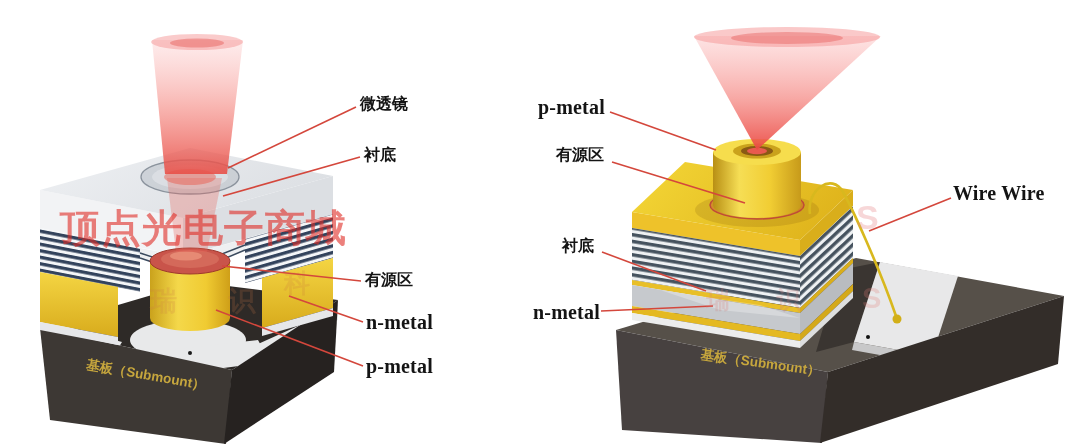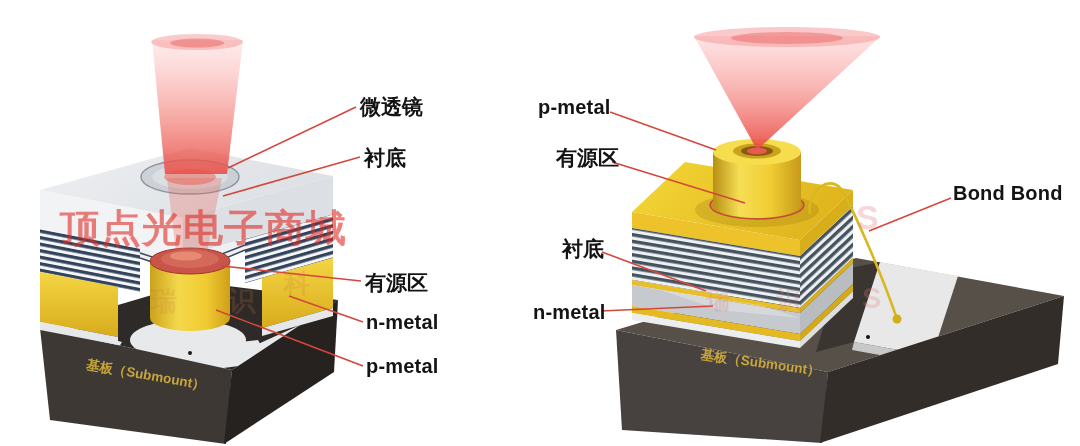--- a/index.html
+++ b/index.html
@@ -2,24 +2,24 @@
 <html><head>
 <meta charset="utf-8">
 <style>
   html,body{margin:0;padding:0;background:#ffffff;}
   .stage{
     position:relative;width:1080px;height:446px;background:#ffffff;overflow:hidden;
     font-family:"Liberation Sans","DejaVu Sans",sans-serif;
   }
   .art{position:absolute;left:0;top:0;}
   .lbl{
-    position:absolute;font-weight:bold;font-size:21px;color:#141414;
+    position:absolute;font-weight:bold;font-size:16px;color:#141414;
     white-space:nowrap;line-height:1.1;
   }
-  .lbl.lat{font-size:20px;letter-spacing:0.2px;}
+  .lbl.lat{font-size:20px;letter-spacing:0.2px;font-family:Liberation Serif, serif;}
   .sub-lbl{
     position:absolute;font-weight:bold;font-size:13.5px;color:#c6a63d;
     white-space:nowrap;transform-origin:left top;
   }
   .wm-main{
     position:absolute;left:60px;top:202px;font-size:40px;font-weight:bold;
     color:rgba(224,43,36,0.60);white-space:nowrap;letter-spacing:1px;
     transform:scaleY(0.95);transform-origin:left top;
   }
   .wm-faint{
@@ -230,16 +230,16 @@
 <div class="lbl" style="left:364px;top:146px;">衬底</div>
 <div class="lbl" style="left:365px;top:271px;">有源区</div>
 <div class="lbl lat" style="left:366px;top:311px;">n-metal</div>
 <div class="lbl lat" style="left:366px;top:355px;">p-metal</div>
 <div class="sub-lbl" style="left:88px;top:356px;transform:rotate(10deg);">基板（Submount）</div>
 
 <div class="lbl lat" style="left:538px;top:96px;">p-metal</div>
 <div class="lbl" style="left:556px;top:146px;">有源区</div>
 <div class="lbl" style="left:562px;top:237px;">衬底</div>
 <div class="lbl lat" style="left:533px;top:301px;">n-metal</div>
-<div class="lbl lat" style="left:953px;top:182px;">Bond Bond</div>
+<div class="lbl lat" style="left:953px;top:182px;">Wire Wire</div>
 <div class="sub-lbl" style="left:702px;top:346px;transform:rotate(8deg);">基板（Submount）</div>
 
 </div>
 
 </body></html>

